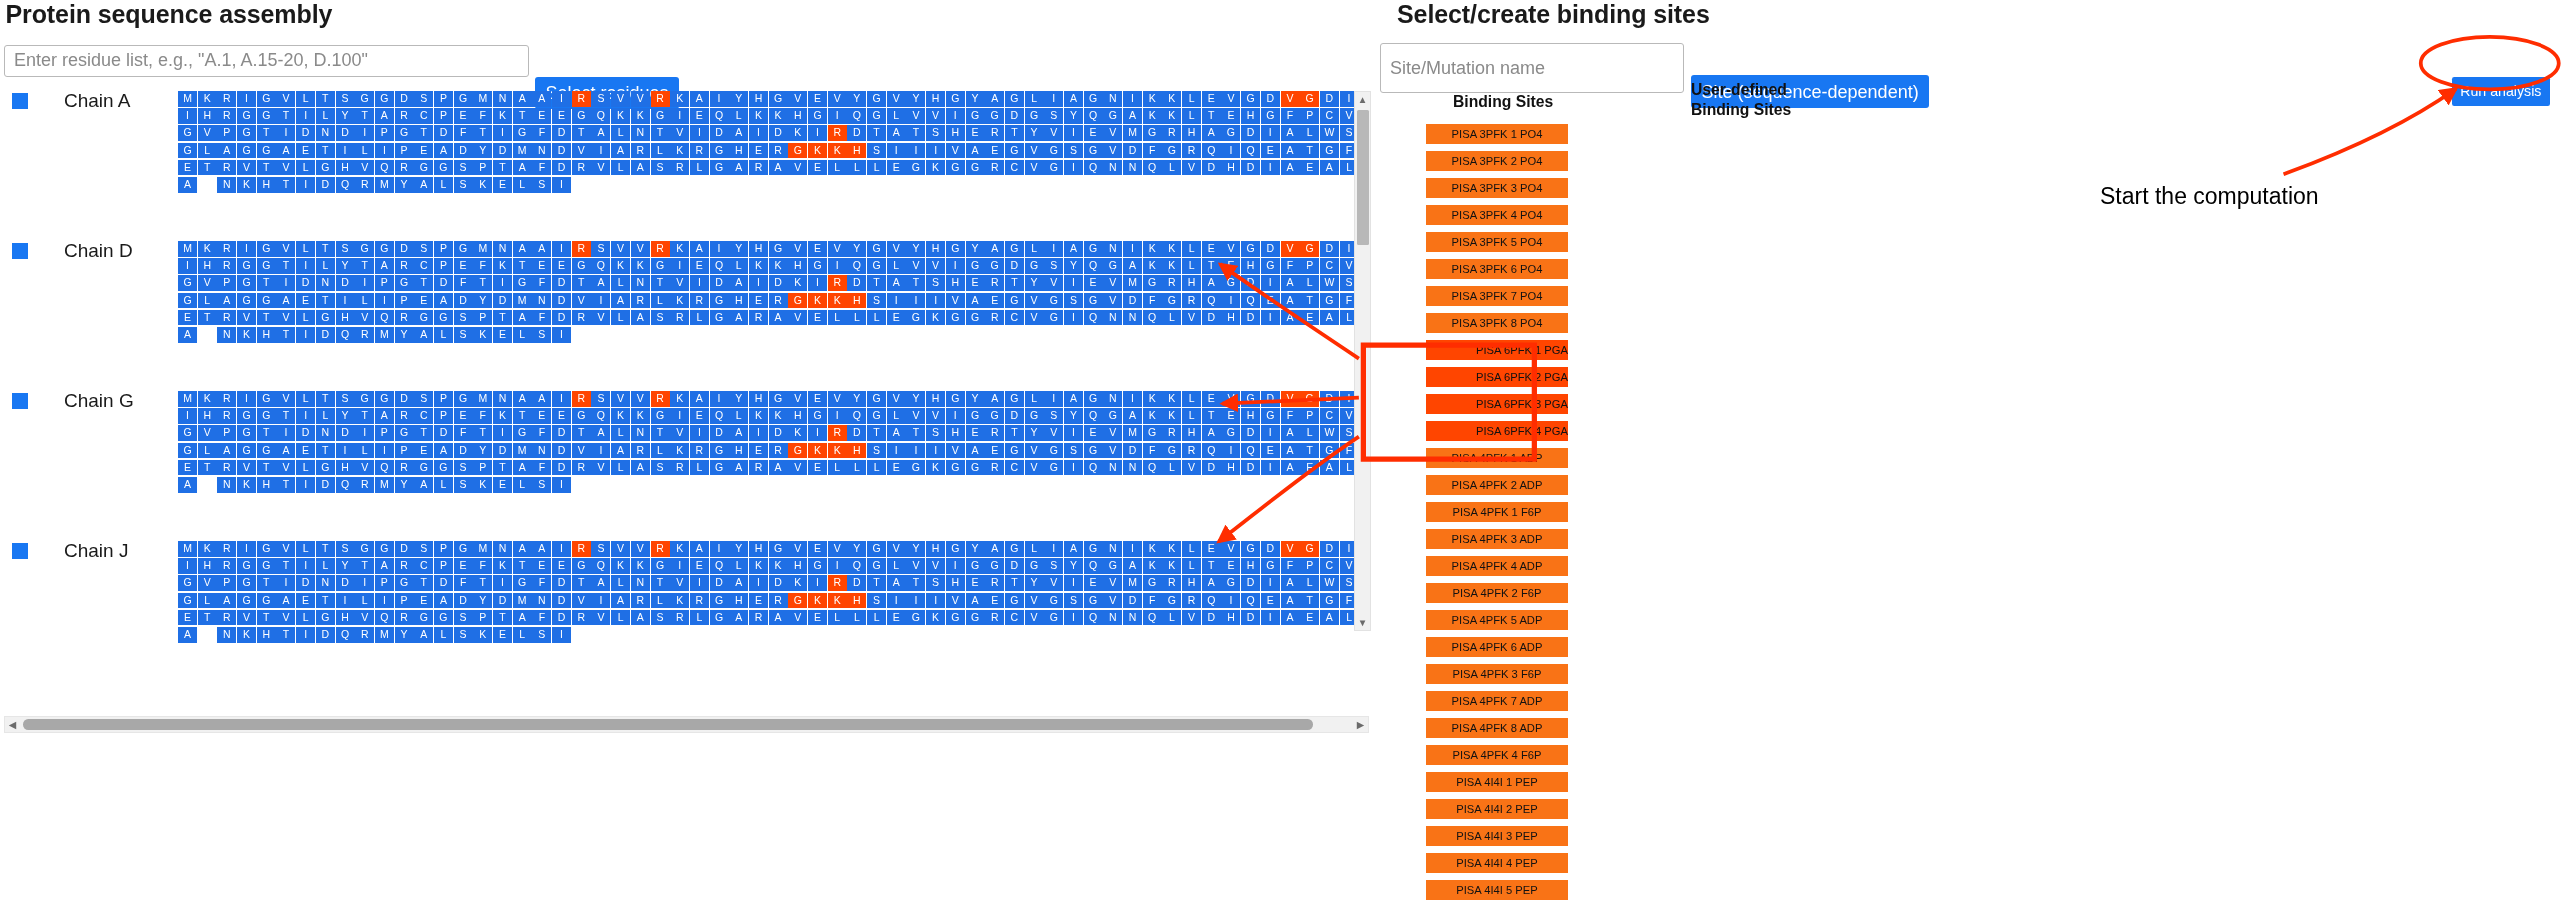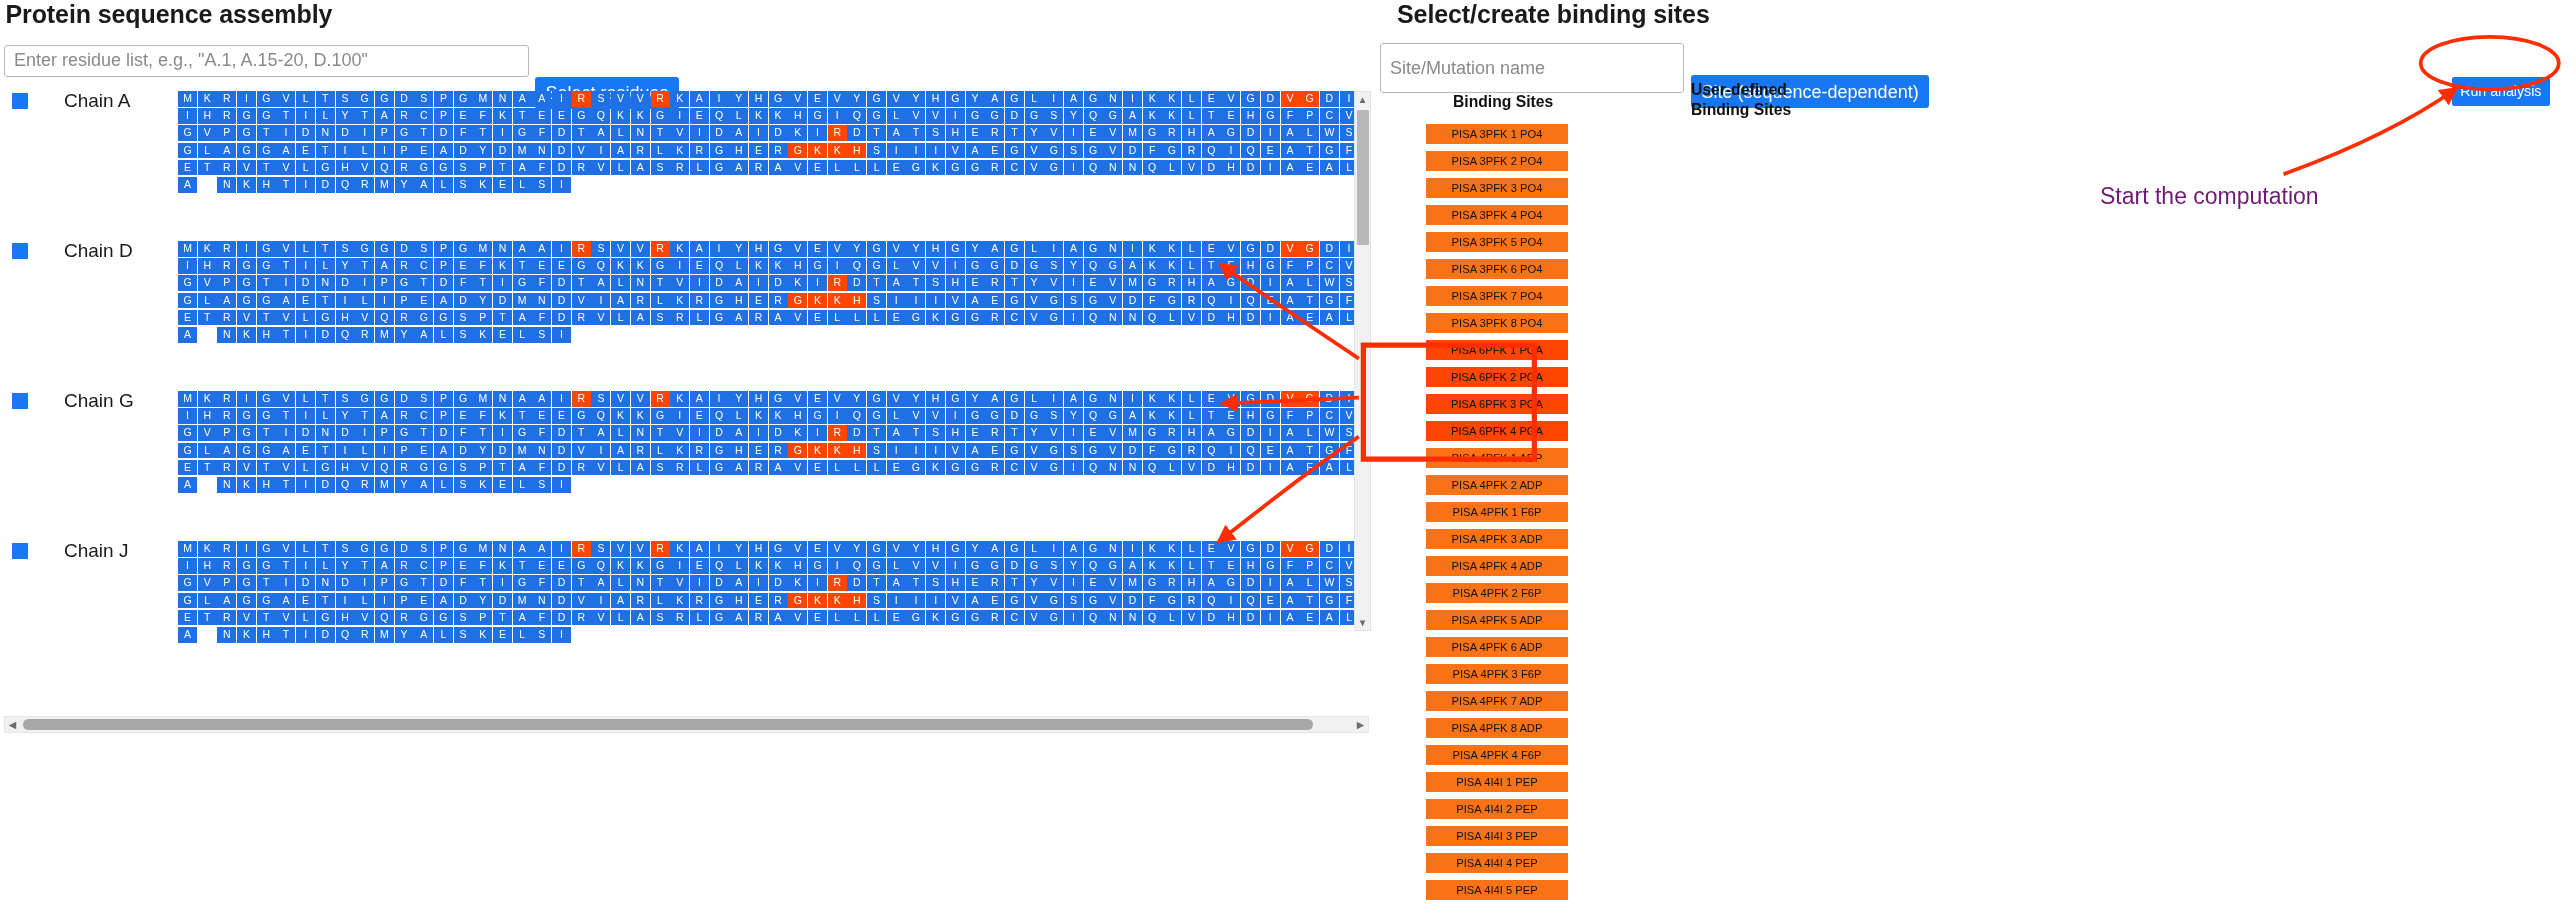--- a/index.html
+++ b/index.html
@@ -193,37 +193,37 @@
     margin-bottom: 7px;
     text-align: center;
     font-family: "Liberation Sans", sans-serif;
     font-size: 11.2px;
     color: #121212;
     background: #f97316;
     cursor: pointer;
     overflow: hidden;
     white-space: nowrap;
   }
-  .bs-item.selected { background: #ff4500; color: #111; }
+  .bs-item.selected { background: #ff4500; color: #111; text-align: right; }
 
   
   #run-analysis-btn {
     position: absolute;
     left: 1072px;
     top: 45px;
     height: 28.5px;
     font-size: 14.2px;
     padding: 0 8.2px;
     border-radius: 2.2px;
   }
 
   
   .annot-text {
     position: absolute;
-    color: #701a75;
+    color: #000000;
     font-family: "Liberation Sans", sans-serif;
     font-weight: 400;
     line-height: 1.28;
     white-space: pre-line;
   }
   #annot-start { left: 2100px; top: 182px; font-size: 23px; }
   #annot-selected { left: 1582px; top: 365px; font-size: 23px; }
 
   svg.overlay {
     position: absolute;

